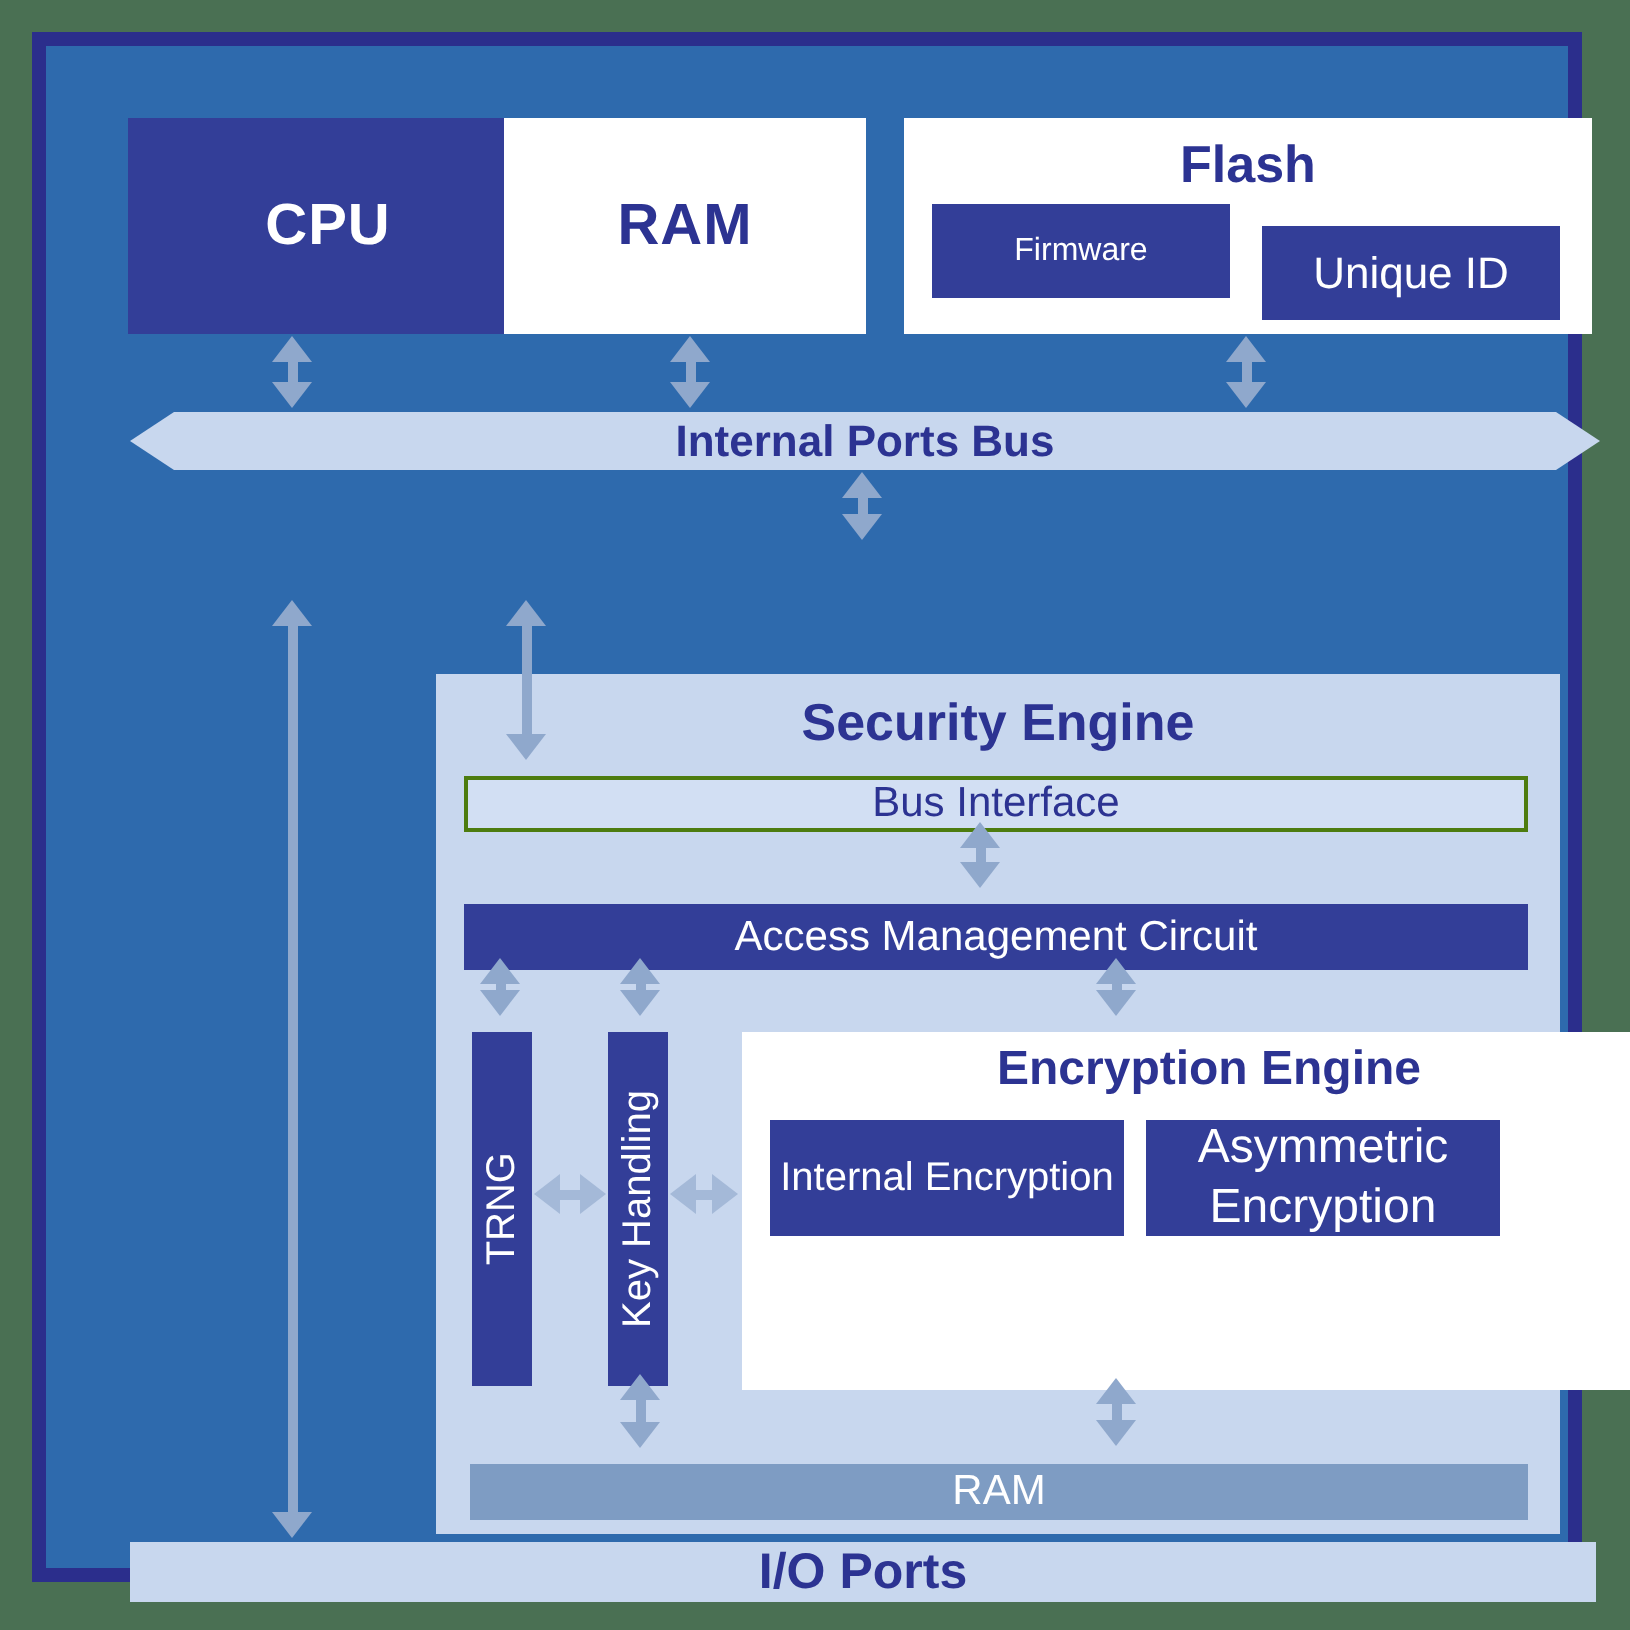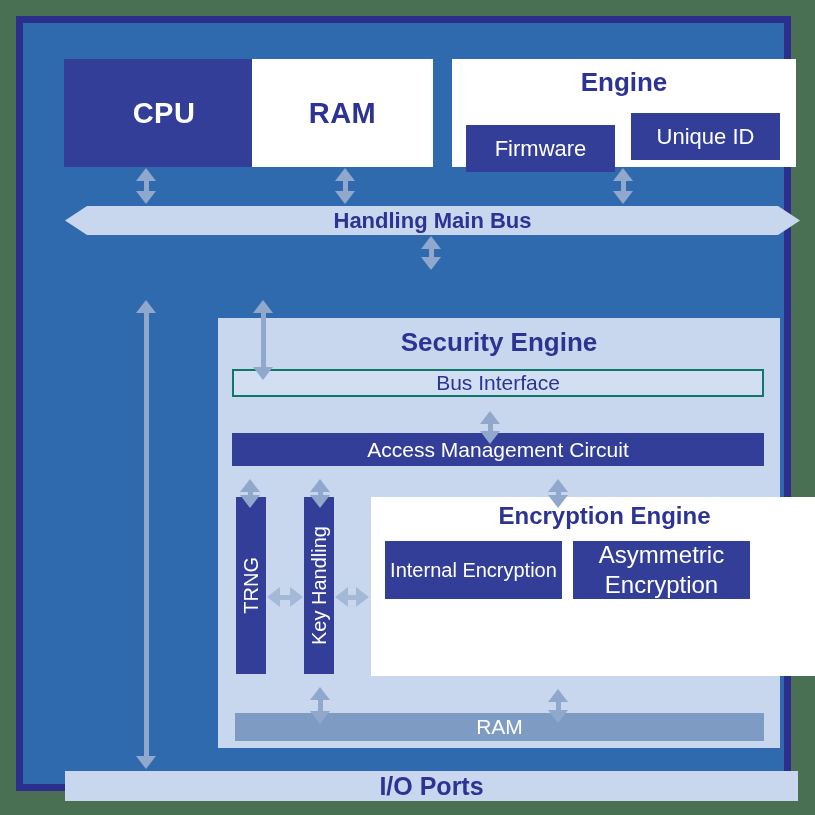--- a/index.html
+++ b/index.html
@@ -23,34 +23,34 @@
   .box{position:absolute;box-sizing:border-box;}
   .indigo{background:var(--indigo);color:var(--white);}
   .whitebox{background:var(--white);color:var(--textnavy);}
   .center{display:flex;align-items:center;justify-content:center;text-align:center;}
 
   
   .cpu{left:41px;top:36px;width:200px;height:108px;font-size:29px;font-weight:bold;letter-spacing:.5px;}
   .ramtop{left:229px;top:36px;width:181px;height:108px;font-size:29px;font-weight:bold;letter-spacing:.5px;}
   .flash{left:429px;top:36px;width:344px;height:108px;}
   .flash-title{position:absolute;left:0;top:8px;width:100%;text-align:center;font-size:26px;font-weight:bold;color:var(--textnavy);}
-  .firmware{left:14px;top:43px;width:149px;height:47px;font-size:22px;margin-top:23px;}
+  .firmware{left:14px;top:43px;width:149px;height:47px;font-size:16px;}
   .uniqueid{left:179px;top:54px;width:149px;height:47px;font-size:22px;}
 
   
   .bus{position:absolute;left:42px;width:735px;background:var(--light);color:var(--textnavy);
        font-size:22px;font-weight:bold;display:flex;align-items:center;justify-content:center;
        clip-path:polygon(0 50%,22px 0,calc(100% - 22px) 0,100% 50%,calc(100% - 22px) 100%,22px 100%);}
   .mainbus{top:183px;height:29px;}
   .peribus{top:248px;height:28px;}
 
   
-  .engine{left:195px;top:295px;width:562px;height:430px;background:var(--light);}
+  .engine{left:195px;top:314px;width:562px;height:430px;background:var(--light);}
   .engine-title{position:absolute;left:0;top:9px;width:100%;text-align:center;font-size:26px;font-weight:bold;color:var(--textnavy);}
-  .businterface{left:14px;top:51px;width:532px;height:28px;background:var(--lighter);border:2px solid #0f766e;color:var(--textnavy);font-size:21px;}
+  .businterface{left:14px;top:51px;width:532px;height:28px;background:var(--lighter);border:2px solid #4d7c0f;color:var(--textnavy);font-size:21px;}
   .amc{left:14px;top:115px;width:532px;height:33px;font-size:21px;}
   .vblock{width:30px;height:177px;top:179px;font-size:20px;}
   .trng{left:18px;}
   .keyhandling{left:86px;}
   .vtext{writing-mode:vertical-rl;transform:rotate(180deg);white-space:nowrap;}
   .ee{left:153px;top:179px;width:467px;height:179px;}
   .ee-title{position:absolute;left:0;top:5px;width:100%;text-align:center;font-size:24px;font-weight:bold;color:var(--textnavy);}
   .symm{left:14px;top:44px;width:177px;height:58px;font-size:20px;line-height:1.25;}
   .asymm{left:202px;top:44px;width:177px;height:58px;font-size:24px;line-height:1.25;}
   .hashes{left:113px;top:111px;width:167px;height:59px;font-size:21px;}
@@ -90,31 +90,31 @@
 <div class="stage">
   <div class="chip">
 
     <div class="box indigo center cpu">
       <span>CPU</span>
     </div>
     <div class="box whitebox center ramtop">
       <span>RAM</span>
     </div>
     <div class="box whitebox flash">
-      <div class="flash-title">Engine</div>
+      <div class="flash-title">Flash</div>
       <div class="box indigo center firmware">
         <span>Firmware</span>
       </div>
       <div class="box indigo center uniqueid">
         <span>Unique ID</span>
       </div>
     </div>
 
     <div class="bus mainbus">
-      <span>Handling Main Bus</span>
+      <span>Internal Ports Bus</span>
     </div>
 
     <div class="box engine">
       <div class="engine-title">Security Engine</div>
       <div class="box center businterface">
         <span>Bus Interface</span>
       </div>
       <div class="box indigo center amc">
         <span>Access Management Circuit</span>
       </div>

